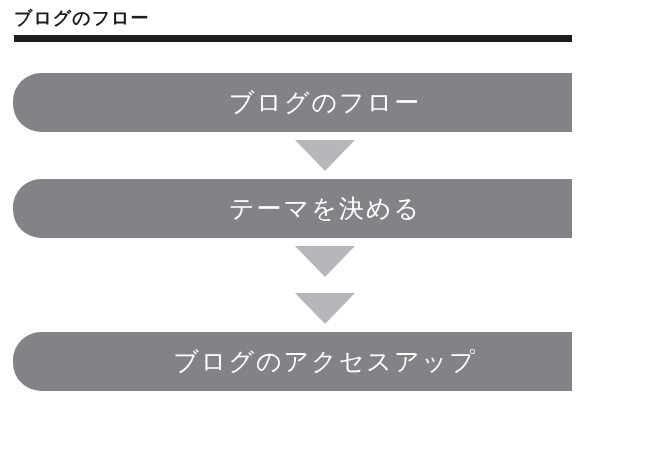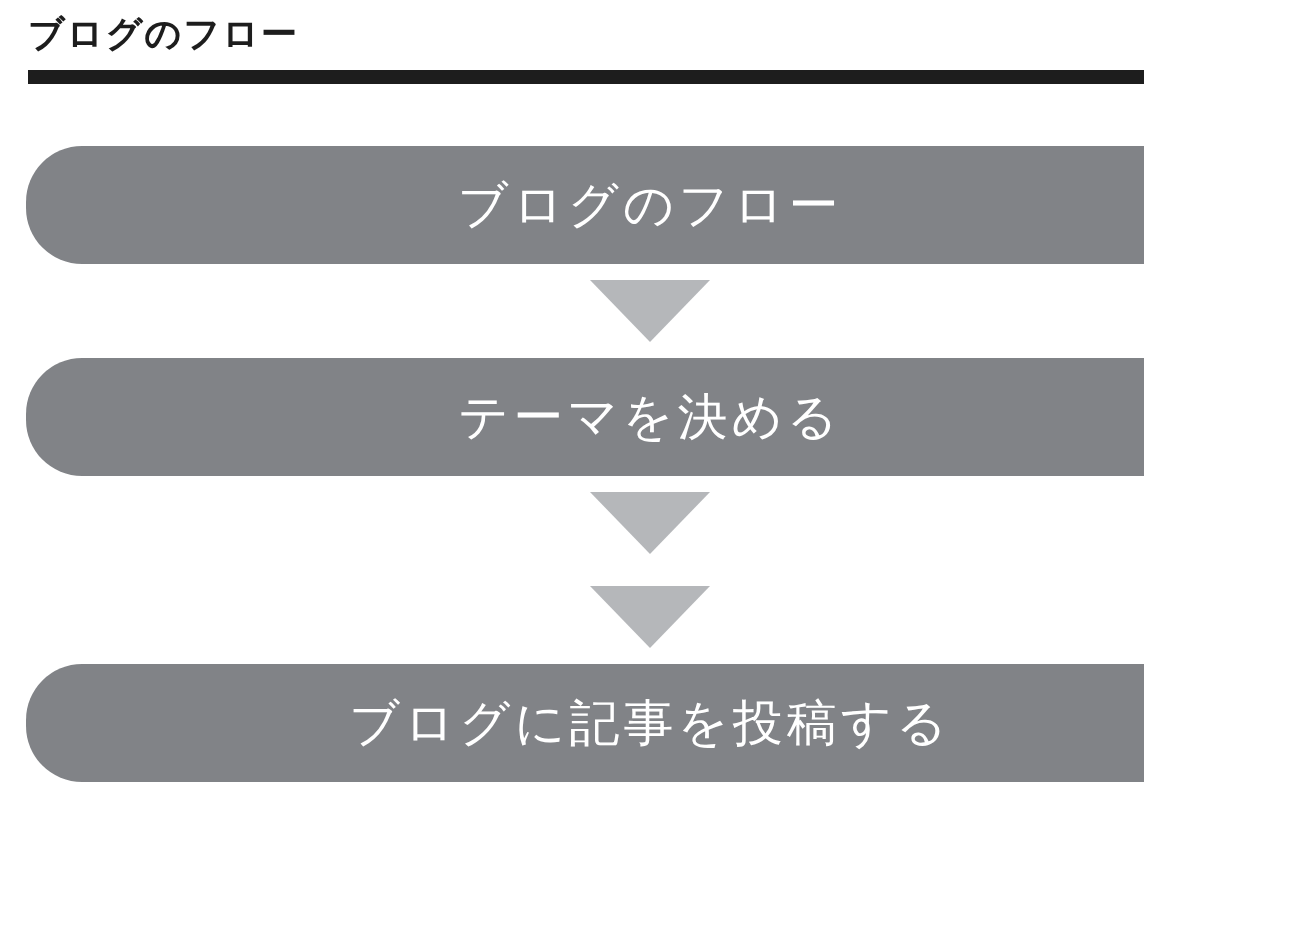--- a/index.html
+++ b/index.html
@@ -103,16 +103,16 @@
 
     <div class="arrow-row">
       <div class="triangle"></div>
     </div>
 
 
     <div class="arrow-row">
       <div class="triangle"></div>
     </div>
 
-    <div class="step">ブログに記事を投稿する</div>
+    <div class="step">ブログのアクセスアップ</div>
 
   </div>
 </div>
 
 </body></html>

